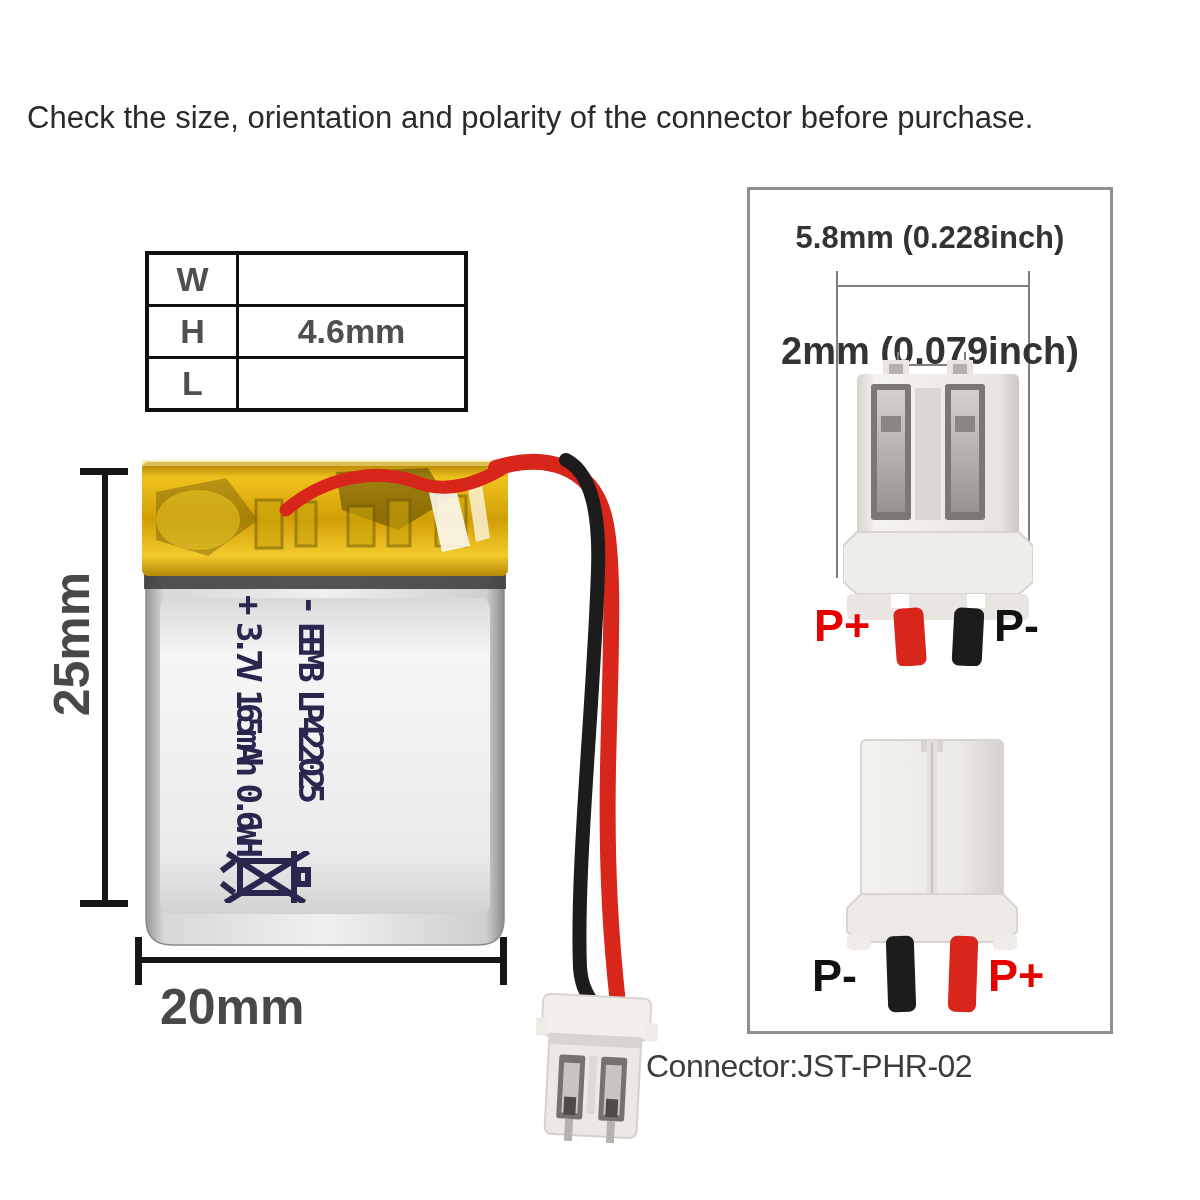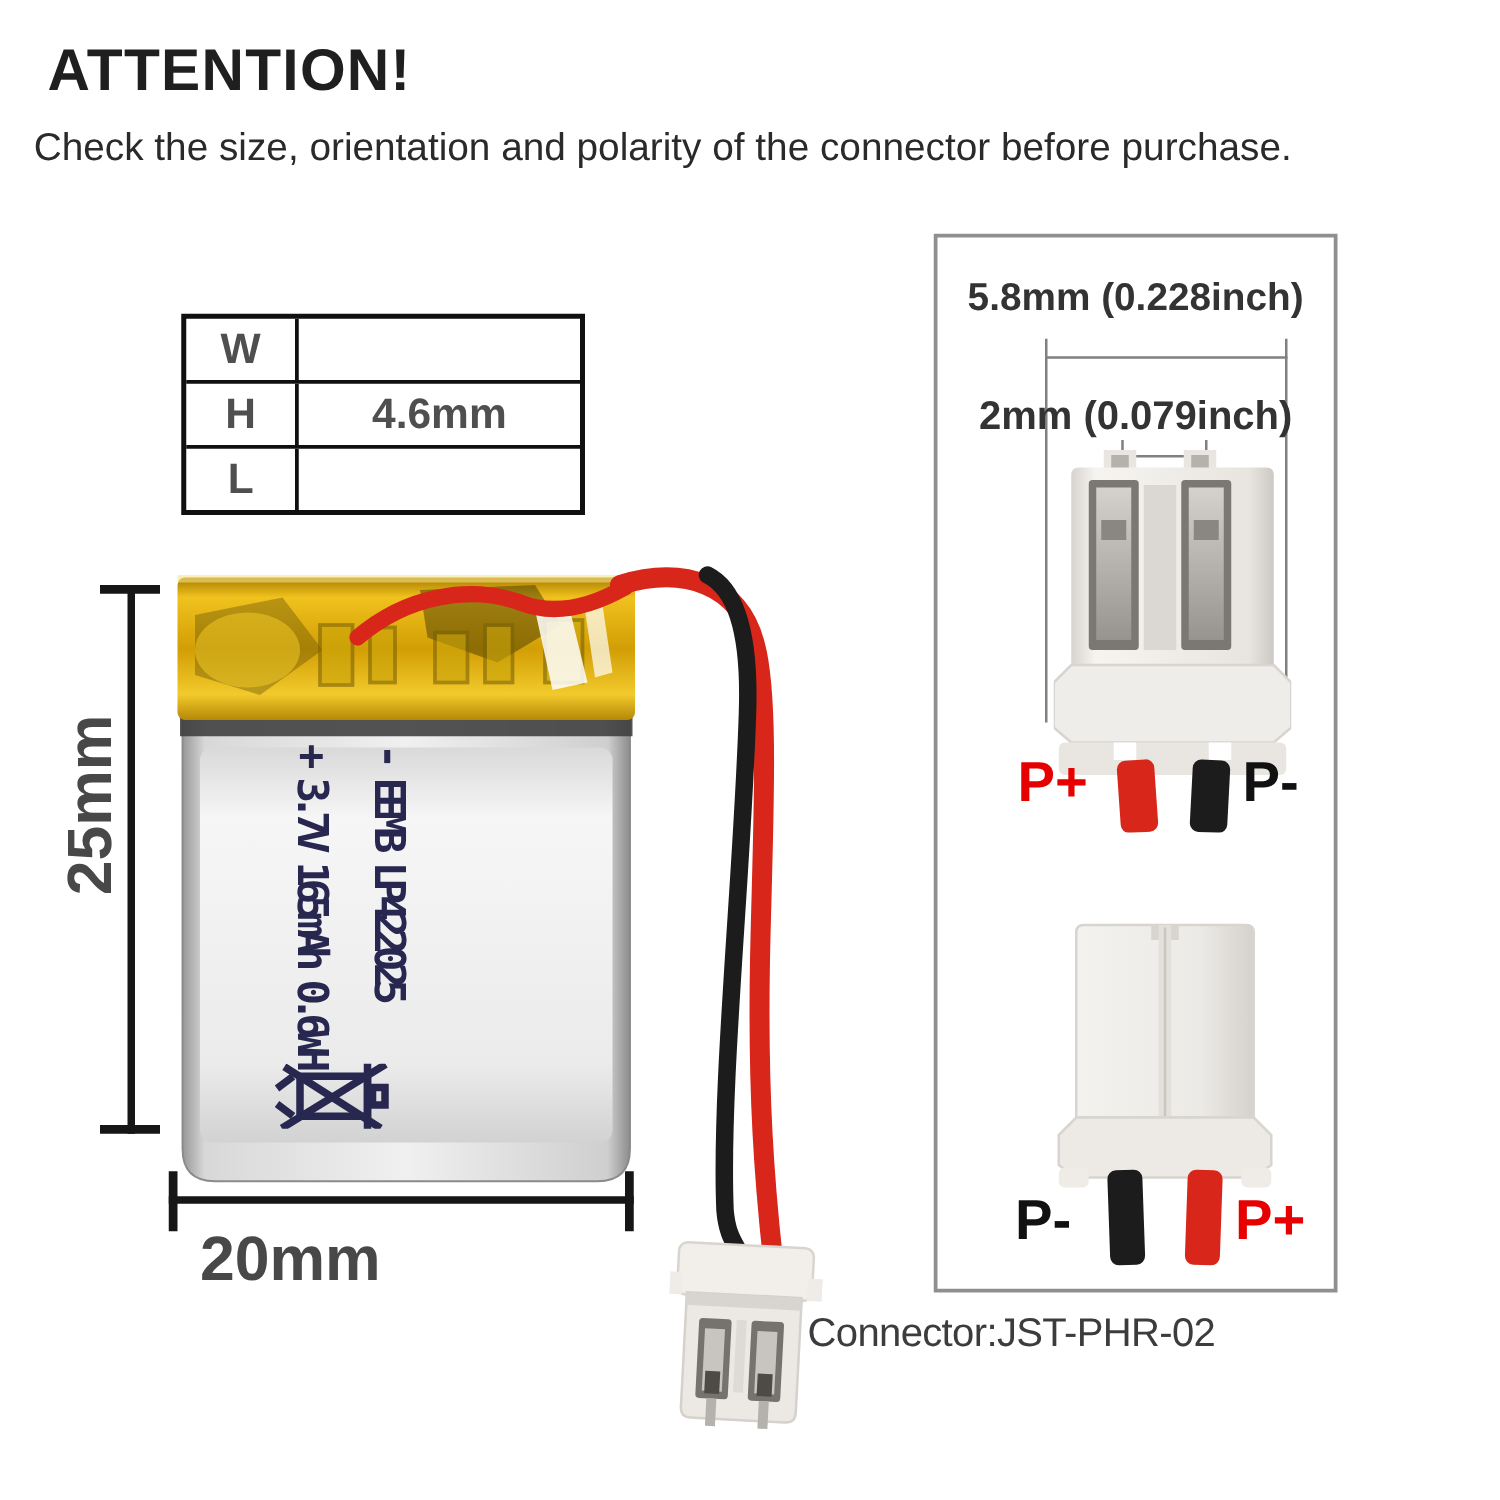--- a/index.html
+++ b/index.html
@@ -32,42 +32,41 @@
 
   
   .battery-print{position:absolute;left:125px;top:688px;width:310px;height:124px;
                  transform:rotate(90deg);transform-origin:center;
                  font-family:"DejaVu Sans Mono", monospace;font-weight:700;
                  font-size:34px;letter-spacing:-7px;color:var(--c-print-navy,#272750);}
   .print-line{height:62px;line-height:62px;white-space:nowrap;}
   .print-bin{position:absolute;left:256px;top:26px;width:52px;height:96px;}
 
   
-  .panel{position:absolute;left:747px;top:187px;width:323px;height:847px;
+  .panel{position:absolute;left:747px;top:187px;width:366px;height:847px;
          border:3px solid var(--c-panel-border,#8f8f8f);box-sizing:border-box;background:#fff;}
   .panel-dim-label{position:absolute;left:0;width:100%;text-align:center;font-weight:700;
                    color:#333;}
   .outer-dim-label{top:30px;font-size:31px;}
-  .pitch-dim-label{top:124px;font-size:32px;text-align:center;}
+  .pitch-dim-label{top:140px;font-size:38px;text-align:center;}
   .pline{position:absolute;background:#808080;}
   .p-label{position:absolute;font-size:45px;font-weight:700;}
   .p-red{color:var(--c-p-plus,#e60000);}
   .p-black{color:var(--c-p-minus,#111111);}
 
   .footer-label{position:absolute;left:646px;top:1048px;font-size:32px;font-weight:400;
                 color:var(--c-footer-text,#3c3c3c);letter-spacing:-0.5px;}
 
   .abs{position:absolute;}
 </style>
 </head>
 <body>
 
 <div class="canvas">
 
-  <div class="title">ATTENTION!</div>
   <div class="subtitle">Check the size, orientation and polarity of the connector before purchase.</div>
 
   <div class="spec-table">
     <div class="spec-row">
       <div class="spec-cell lbl">W</div>
     </div>
     <div class="spec-row">
       <div class="spec-cell lbl">H</div>
       <div class="spec-cell">4.6mm</div>
     </div>

